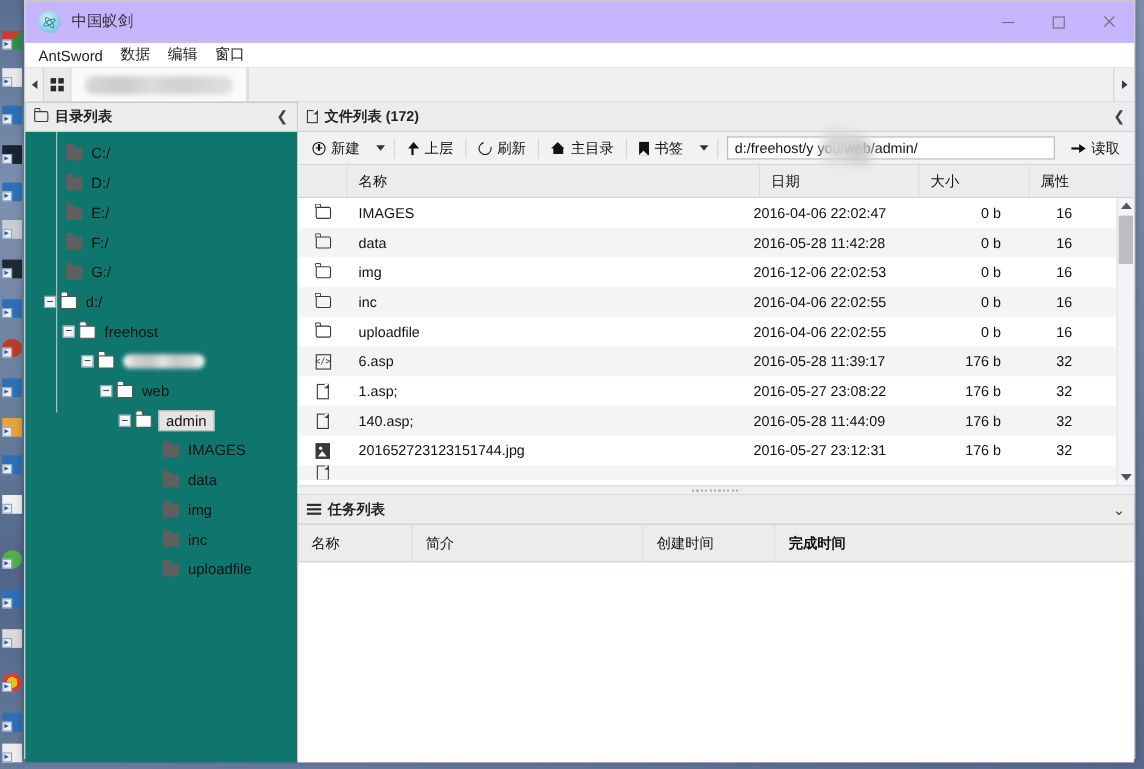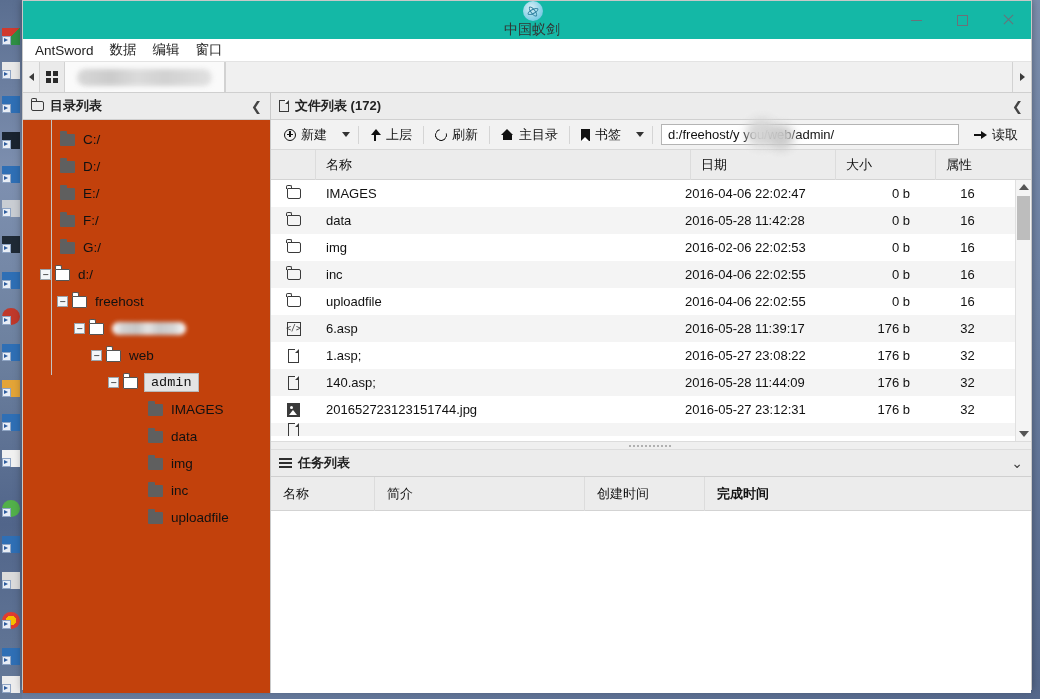--- a/index.html
+++ b/index.html
@@ -25,21 +25,21 @@
   .dicon .shortcut:after{content:"";position:absolute;left:1px;top:1px;width:0;height:0;border-left:4px solid #2f5d9e;border-top:2px solid transparent;border-bottom:2px solid transparent;}
 
   
   #window{
     position:absolute;left:22px;top:0;width:1010px;height:690px;
     background:#f0f0f0;border:1px solid #c8c8c8;
     box-sizing:border-box;
     box-shadow:0 0 8px rgba(0,0,0,.35);
   }
   
-  #titlebar{height:38px;background:#14b8a6;display:flex;align-items:center;position:relative;flex-direction:column;}
+  #titlebar{height:38px;background:#c4b5fd;display:flex;align-items:center;position:relative;}
   #app-logo{
     width:20px;height:20px;margin-left:12px;border-radius:50%;
     background:radial-gradient(circle at 40% 35%,#d9f0f7 0%,#8fd3e8 55%,#57b8da 100%);
     position:relative;flex:none;
   }
   #app-logo:before{
     content:"";position:absolute;left:4px;top:8px;width:12px;height:5px;
     border:1.3px solid #2f7f9e;border-radius:50%;transform:rotate(-28deg);box-sizing:border-box;
   }
   #app-logo:after{
@@ -81,21 +81,21 @@
     background:linear-gradient(90deg,#d6d6d6,#c9c9c9 25%,#dadada 45%,#cfcfcf 65%,#e0e0e0 100%);
     filter:blur(2.4px);opacity:.95;
   }
   #tab-rest{flex:1;background:#f0f0f0;border-left:1px solid #d2d2d2;}
 
   
   #body{display:flex;height:calc(690px - 38px - 22px - 30px);box-sizing:border-box;}
 
   
   #tree-panel{width:248px;display:flex;flex-direction:column;
-     border-right:1px solid #c9c9c9;background:#c2410c;box-sizing:border-box;}
+     border-right:1px solid #c9c9c9;background:#0f766e;box-sizing:border-box;}
   .panel-head{
     height:26px;background:#ececec;border-bottom:1px solid #d0d0d0;
     display:flex;align-items:center;padding:0 8px;font-size:13px;font-weight:bold;color:#222;
   }
   .panel-head .ph-label{margin-left:6px;font-weight:bold;}
   .panel-head .ph-right{margin-left:auto;color:#444;font-size:13px;font-weight:normal;}
   .folder-outline{
     width:13px;height:10px;border:1.4px solid #3a3a3a;border-radius:1px 2px 2px 2px;position:relative;box-sizing:border-box;flex:none;
   }
   .folder-outline:before{
@@ -108,21 +108,21 @@
     width:11px;height:11px;border:1px solid #9aa3ab;background:#f3f6f9;box-sizing:border-box;
     display:flex;align-items:center;justify-content:center;margin-right:4px;flex:none;
     font-size:10px;line-height:9px;color:#333;font-family:"DejaVu Sans Mono",monospace;
   }
   .tnode .tog-sp{width:15px;flex:none;}
   .fold-solid{width:15px;height:12px;background:#5f5f5f;position:relative;flex:none;border-radius:1px;}
   .fold-solid:before{content:"";position:absolute;left:0;top:-3px;width:7px;height:3px;background:#5f5f5f;border-radius:1px 1px 0 0;}
   .fold-open{width:15px;height:12px;border:1.4px solid #555;box-sizing:border-box;position:relative;flex:none;border-radius:1px;background:#fff;}
   .fold-open:before{content:"";position:absolute;left:-1.4px;top:-4.4px;width:7px;height:4px;border:1.4px solid #555;border-bottom:none;box-sizing:border-box;border-radius:2px 2px 0 0;background:#fff;}
   .tlabel{margin-left:8px;color:#111;}
-  .tnode.selected .tlabel{background:#e4e4e4;border:1px solid #b9b9b9;padding:1px 6px;margin-left:6px;font-family:Liberation Mono, monospace;}
+  .tnode.selected .tlabel{background:#e4e4e4;border:1px solid #b9b9b9;padding:1px 6px;margin-left:6px;}
   .blurlabel{
     display:inline-block;width:74px;height:13px;margin-left:8px;
     background:linear-gradient(90deg,#ffffff 0%,#d2d2d2 14%,#c6c6c6 34%,#e4e4e4 48%,#c9c9c9 64%,#d6d6d6 84%,#ffffff 100%);
     filter:blur(2px);border-radius:7px;
   }
   .tguide{position:absolute;background:#c3c3c3;}
 
   
   #right{flex:1;display:flex;flex-direction:column;background:#ffffff;min-width:0;}
 
@@ -521,21 +521,21 @@
               <div class="fcell c-date">2016-05-28 11:42:28</div>
               <div class="fcell c-size">0 b</div>
               <div class="fcell c-attr">16</div>
             </div>
 
             <div class="frow">
               <div class="fcell c-icon">
                   <span class="g-folder"></span>
                 </div>
               <div class="fcell c-name">img</div>
-              <div class="fcell c-date">2016-02-06 22:02:53</div>
+              <div class="fcell c-date">2016-12-06 22:02:53</div>
               <div class="fcell c-size">0 b</div>
               <div class="fcell c-attr">16</div>
             </div>
 
             <div class="frow alt">
               <div class="fcell c-icon">
                   <span class="g-folder"></span>
                 </div>
               <div class="fcell c-name">inc</div>
               <div class="fcell c-date">2016-04-06 22:02:55</div>

